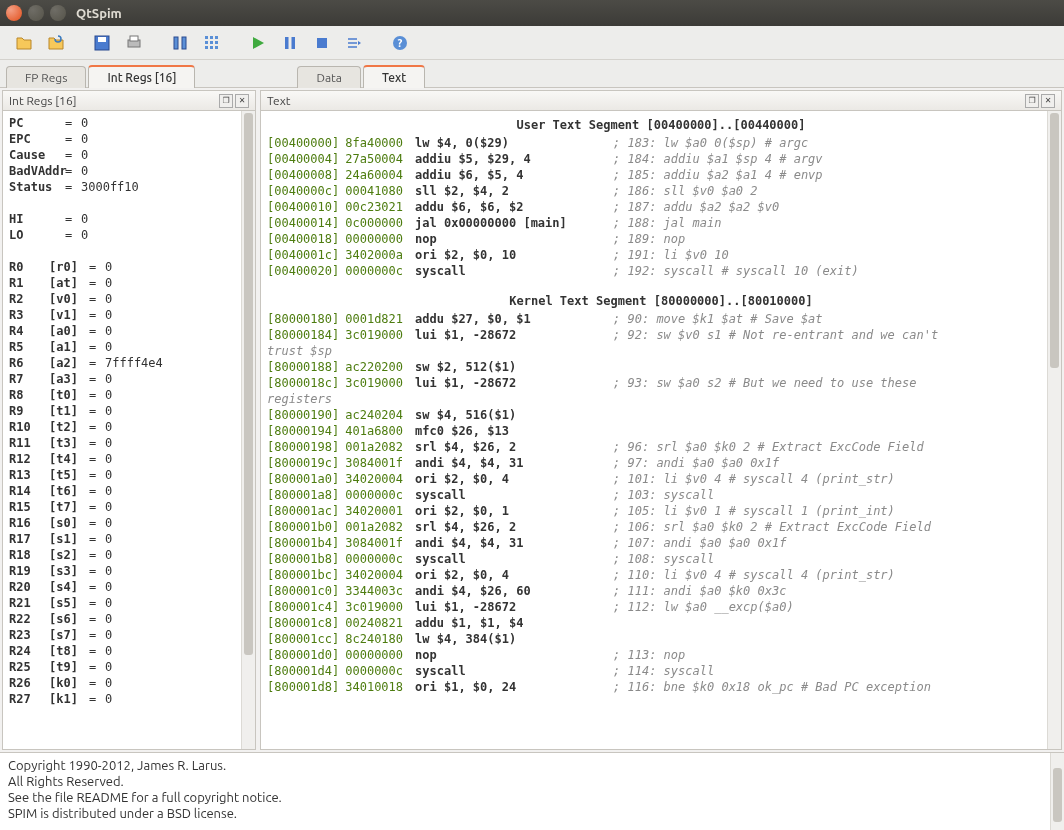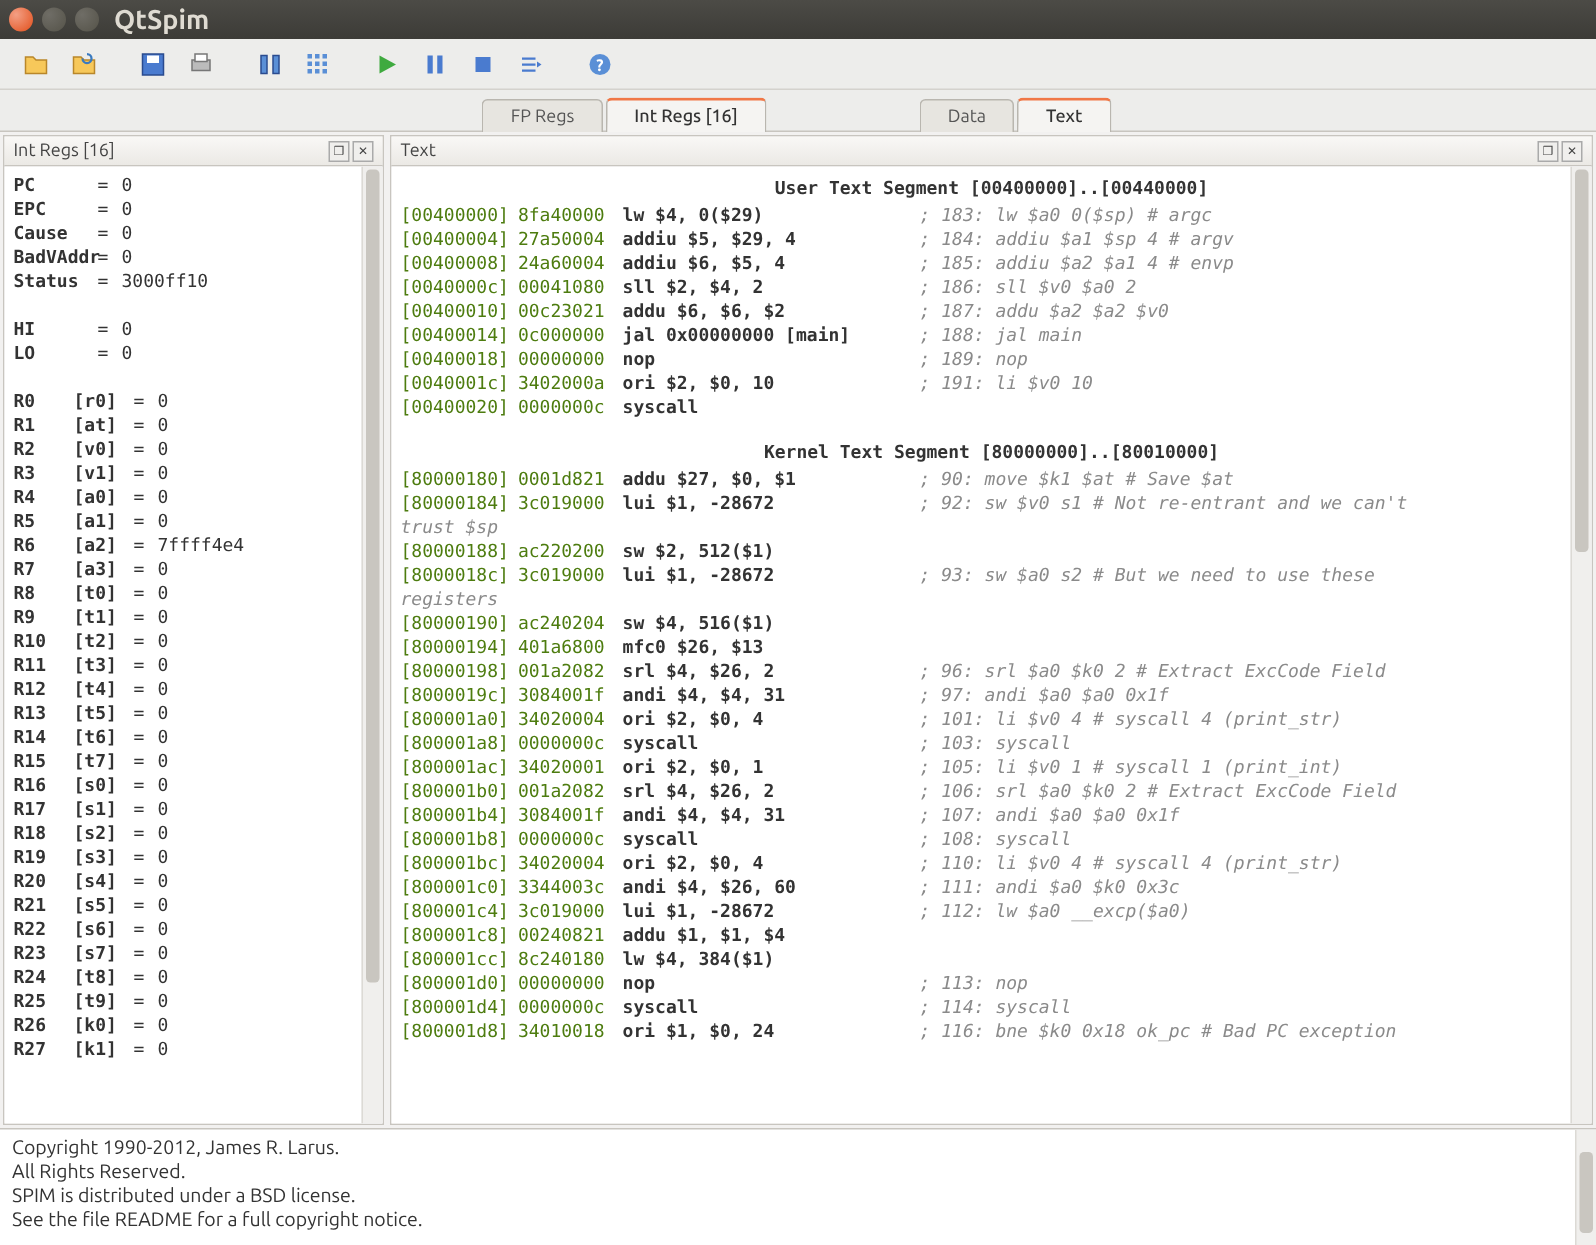--- a/index.html
+++ b/index.html
@@ -22,21 +22,21 @@
   color: #dfdbd2;
 }
 .titlebar .win-btns { display: flex; gap: 6px; margin-right: 10px; }
 .titlebar .win-btn {
   width: 16px; height: 16px; border-radius: 50%;
   display: flex; align-items: center; justify-content: center;
   font-size: 9px;
 }
 .win-close { background: radial-gradient(circle at 30% 30%, #f39f84, #e24f1b); }
 .win-min, .win-max { background: radial-gradient(circle at 30% 30%, #6f6d66, #555349); }
-.titlebar .title { font-weight: bold; font-size: 18px; }
+.titlebar .title { font-weight: bold; font-size: 13px; }
 
 .toolbar {
   height: 34px;
   background: #ededeb;
   border-bottom: 1px solid #d4d2cd;
   display: flex;
   align-items: center;
   padding: 0 10px;
   gap: 4px;
 }
@@ -46,21 +46,20 @@
   border-radius: 2px;
 }
 .toolbar .sep { width: 10px; }
 
 .tabbar {
   height: 28px;
   background: #ededeb;
   border-bottom: 1px solid #c8c5bf;
   display: flex;
   padding: 0 6px;
-  justify-content: center;
 }
 .tabbar .tab-group { display: flex; align-items: flex-end; }
 .tabbar .gap { width: 100px; }
 .tab {
   padding: 4px 18px;
   background: #e7e5e0;
   border: 1px solid #b9b6af;
   border-bottom: none;
   border-radius: 4px 4px 0 0;
   margin-right: 2px;
@@ -325,21 +324,21 @@
     <div class="panel-body text-body" id="text-container">
       <div class="seg-title">User Text Segment [00400000]..[00440000]</div>
         <div class="code-row"><span class="addr">[00400000]</span><span class="hex">8fa40000</span><span class="instr">lw $4, 0($29)</span><span class="cmt">; 183: lw $a0 0($sp) # argc</span></div>
         <div class="code-row"><span class="addr">[00400004]</span><span class="hex">27a50004</span><span class="instr">addiu $5, $29, 4</span><span class="cmt">; 184: addiu $a1 $sp 4 # argv</span></div>
         <div class="code-row"><span class="addr">[00400008]</span><span class="hex">24a60004</span><span class="instr">addiu $6, $5, 4</span><span class="cmt">; 185: addiu $a2 $a1 4 # envp</span></div>
         <div class="code-row"><span class="addr">[0040000c]</span><span class="hex">00041080</span><span class="instr">sll $2, $4, 2</span><span class="cmt">; 186: sll $v0 $a0 2</span></div>
         <div class="code-row"><span class="addr">[00400010]</span><span class="hex">00c23021</span><span class="instr">addu $6, $6, $2</span><span class="cmt">; 187: addu $a2 $a2 $v0</span></div>
         <div class="code-row"><span class="addr">[00400014]</span><span class="hex">0c000000</span><span class="instr">jal 0x00000000 [main]</span><span class="cmt">; 188: jal main</span></div>
         <div class="code-row"><span class="addr">[00400018]</span><span class="hex">00000000</span><span class="instr">nop</span><span class="cmt">; 189: nop</span></div>
         <div class="code-row"><span class="addr">[0040001c]</span><span class="hex">3402000a</span><span class="instr">ori $2, $0, 10</span><span class="cmt">; 191: li $v0 10</span></div>
-        <div class="code-row"><span class="addr">[00400020]</span><span class="hex">0000000c</span><span class="instr">syscall</span></div>
+        <div class="code-row"><span class="addr">[00400020]</span><span class="hex">0000000c</span><span class="instr">syscall</span><span class="cmt">; 192: syscall # syscall 10 (exit)</span></div>
         <div style="height: 12px;"></div>
         <div class="seg-title">Kernel Text Segment [80000000]..[80010000]</div>
         <div class="code-row"><span class="addr">[80000180]</span><span class="hex">0001d821</span><span class="instr">addu $27, $0, $1</span><span class="cmt">; 90: move $k1 $at # Save $at</span></div>
         <div class="code-row"><span class="addr">[80000184]</span><span class="hex">3c019000</span><span class="instr">lui $1, -28672</span><span class="cmt">; 92: sw $v0 s1 # Not re-entrant and we can't</span></div>
         <div class="code-cont">trust $sp</div>
         <div class="code-row"><span class="addr">[80000188]</span><span class="hex">ac220200</span><span class="instr">sw $2, 512($1)</span></div>
         <div class="code-row"><span class="addr">[8000018c]</span><span class="hex">3c019000</span><span class="instr">lui $1, -28672</span><span class="cmt">; 93: sw $a0 s2 # But we need to use these</span></div>
         <div class="code-cont">registers</div>
         <div class="code-row"><span class="addr">[80000190]</span><span class="hex">ac240204</span><span class="instr">sw $4, 516($1)</span></div>
         <div class="code-row"><span class="addr">[80000194]</span><span class="hex">401a6800</span><span class="instr">mfc0 $26, $13</span></div>
@@ -362,18 +361,18 @@
         <div class="scrollbar-v">
           <div class="thumb" style="top:2px;height:40%"></div>
         </div>
     </div>
   </div>
 </div>
 
 <div class="console" id="console-container">
   <div class="cline">Copyright 1990-2012, James R. Larus.</div>
     <div class="cline">All Rights Reserved.</div>
+    <div class="cline">See the file README for a full copyright notice.</div>
     <div class="cline">SPIM is distributed under a BSD license.</div>
-    <div class="cline">See the file README for a full copyright notice.</div>
     <div class="scrollbar-v">
       <div class="thumb" style="top:20%;height:70%"></div>
     </div>
 </div>
 
 </body></html>

